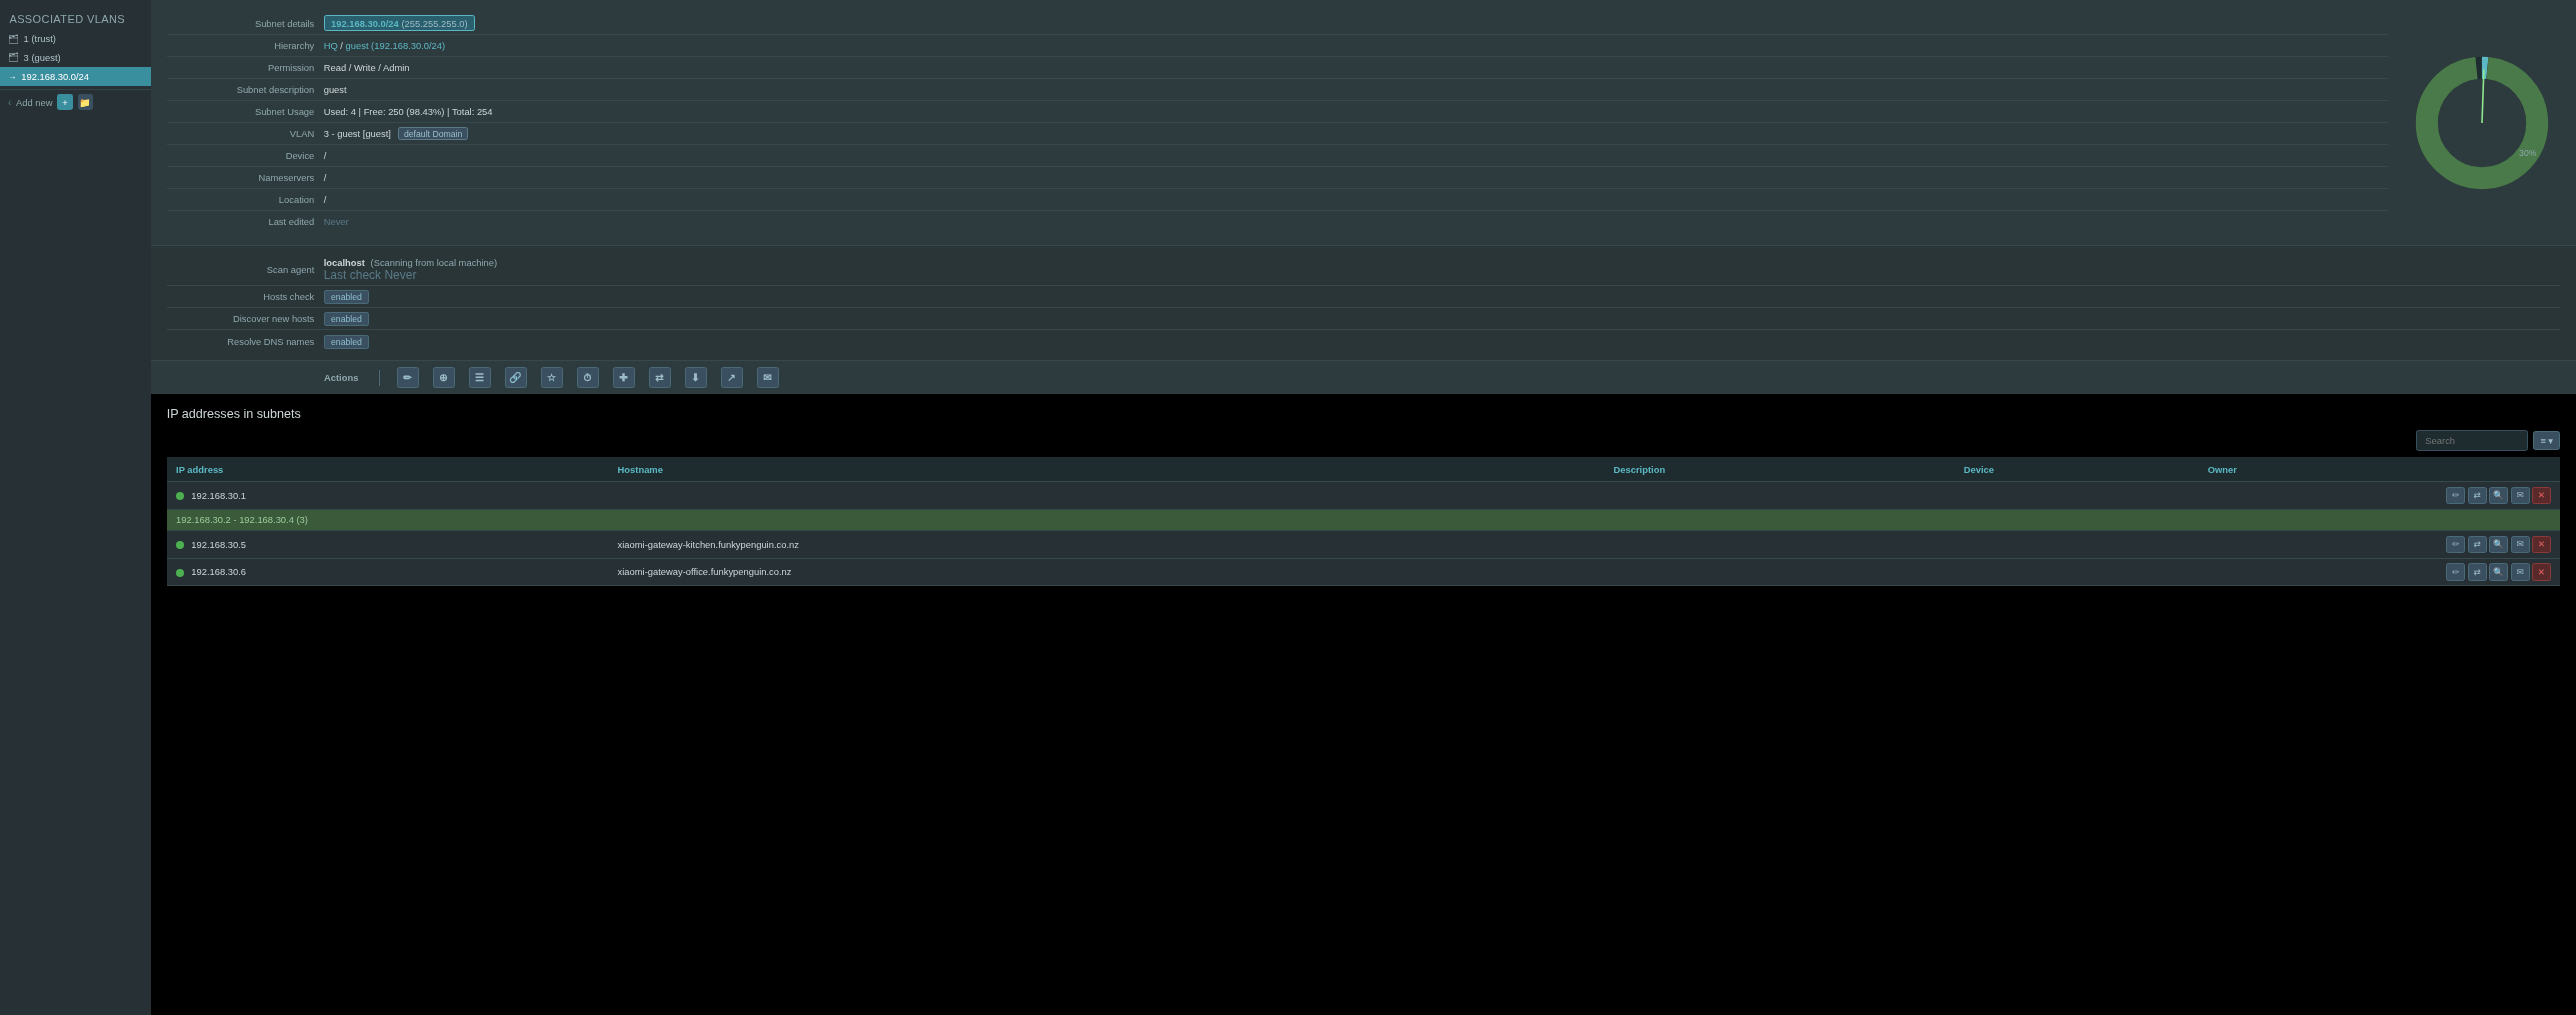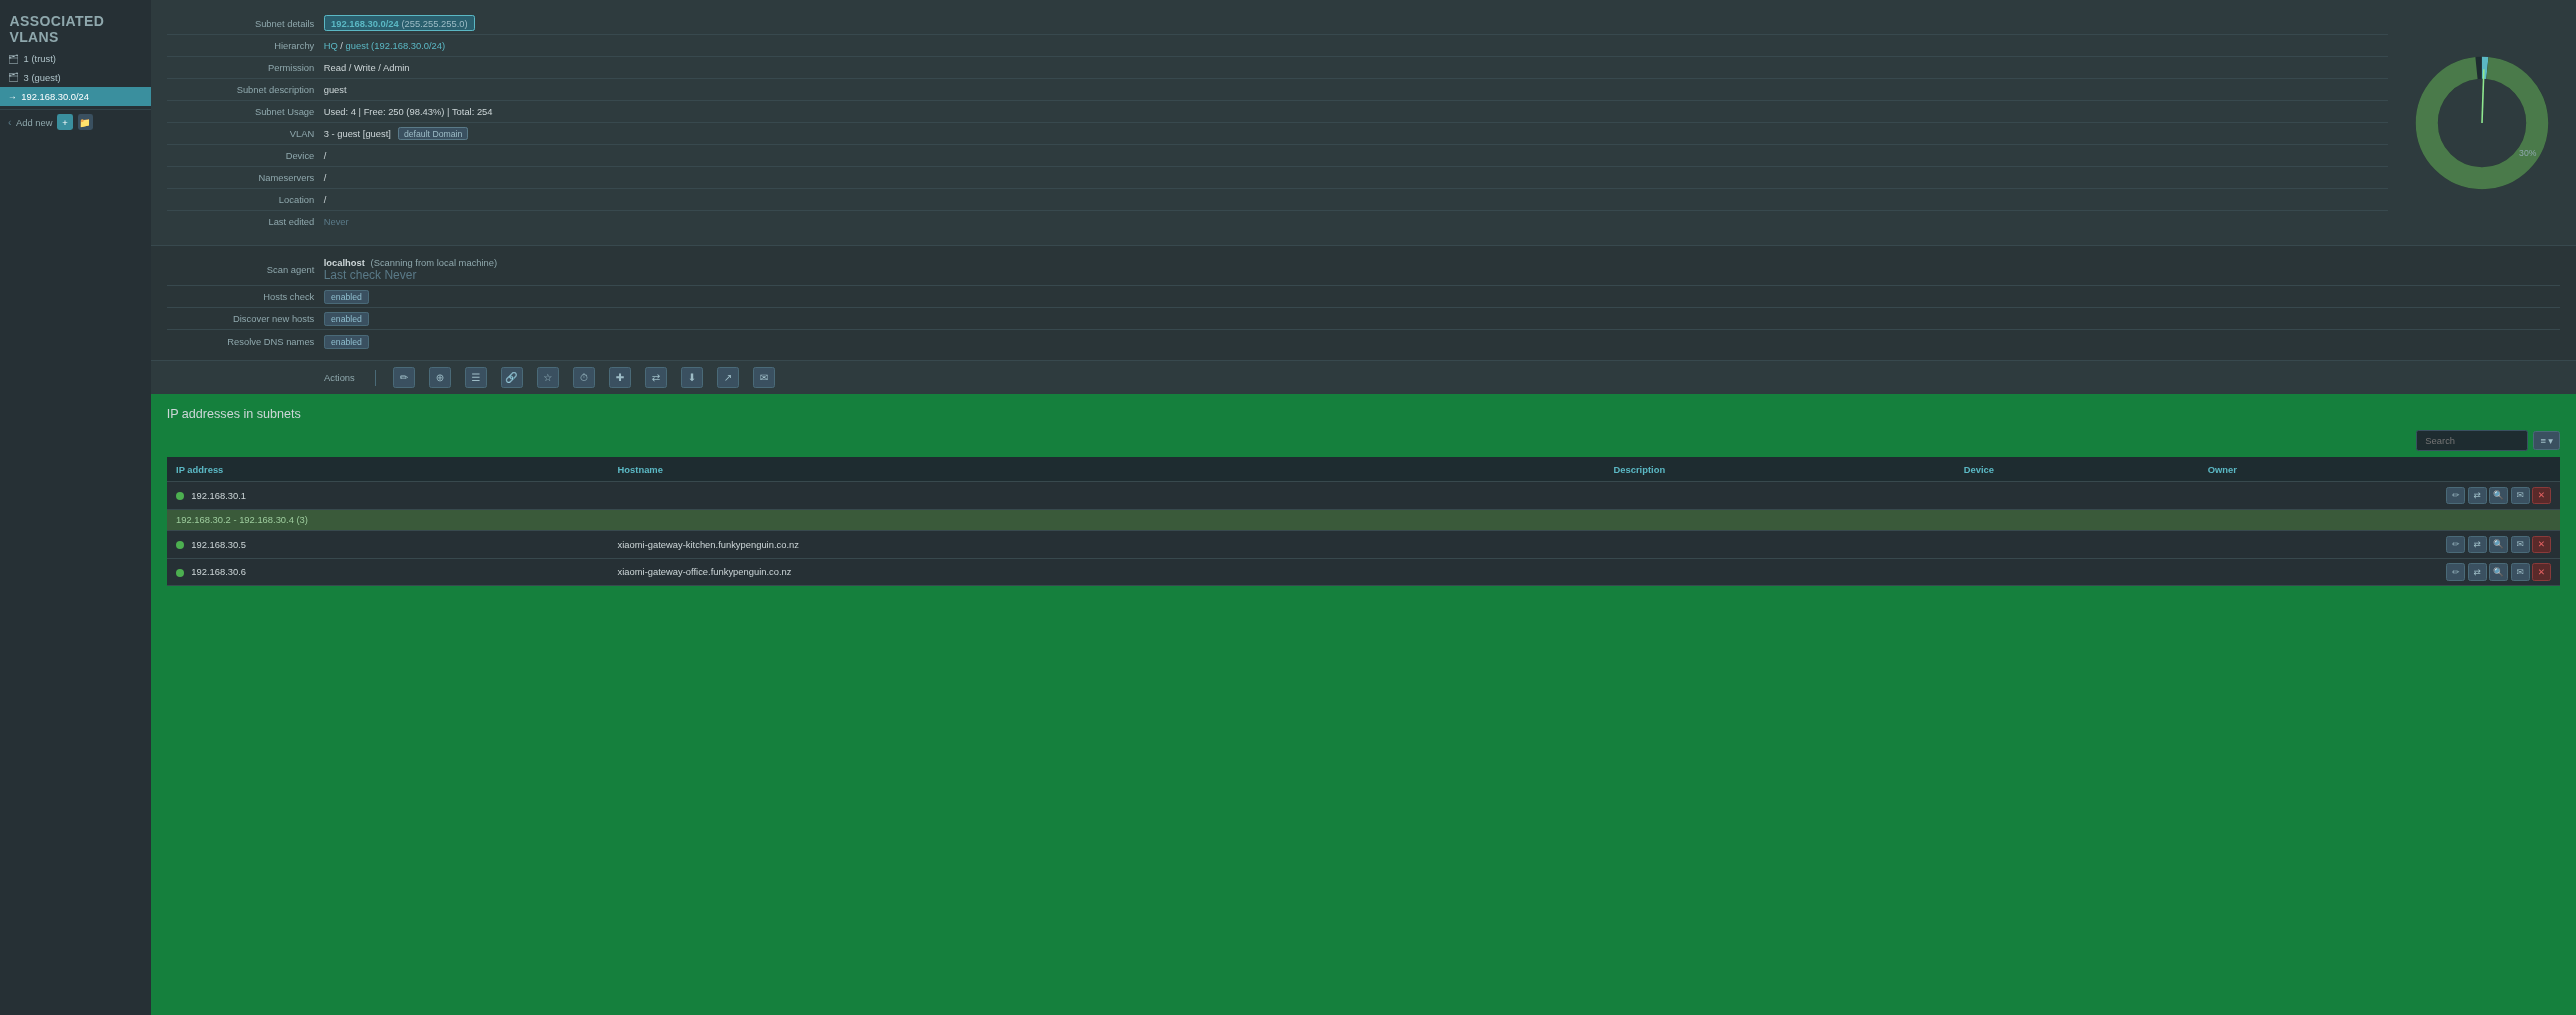--- a/index.html
+++ b/index.html
@@ -16,22 +16,22 @@
     
     .sidebar {
       width: 151px;
       background: #263035;
       flex-shrink: 0;
       padding: 6.3px 0;
       overflow-y: auto;
     }
     .sidebar-title {
       color: #8fa8ad;
-      font-size: 14px;
-      font-weight: bold;
+      font-size: 11px;
+      font-weight: normal;
       padding: 6.3px 9.4px 4.7px;
       text-transform: uppercase;
       letter-spacing: 0.4px;
     }
     .sidebar-item {
       display: flex;
       align-items: center;
       padding: 3.9px 7.9px;
       cursor: pointer;
       color: #b0c4ca;
@@ -56,21 +56,21 @@
       background: #3a8f9e;
       border-radius: 2.4px;
       display: flex; align-items: center; justify-content: center;
       color: #fff; font-size: 9.4px; cursor: pointer;
     }
 
     
     .main {
       flex: 1;
       overflow-y: auto;
-      background: #15803d;
+      background: #000000;
       padding: 0;
     }
 
     
     .detail-section {
       display: flex;
       gap: 15.7px;
       padding: 12.6px 15.7px;
       background: #2e3b3e;
     }
@@ -170,20 +170,21 @@
     }
 
     
     .actions-section {
       padding: 6.3px 15.7px 6.3px 173px;
       border-top: 0.8px solid #38494e;
       display: flex;
       align-items: center;
       gap: 14px;
       background: #2e3b3e;
+      font-weight: bold;
     }
     .action-btn {
       width: 22px; height: 20.5px;
       background: #3a5060;
       border: 0.8px solid #4a6a78;
       color: #9dbcc6;
       border-radius: 2.4px;
       display: flex; align-items: center; justify-content: center;
       cursor: pointer;
       font-size: 10.2px;

